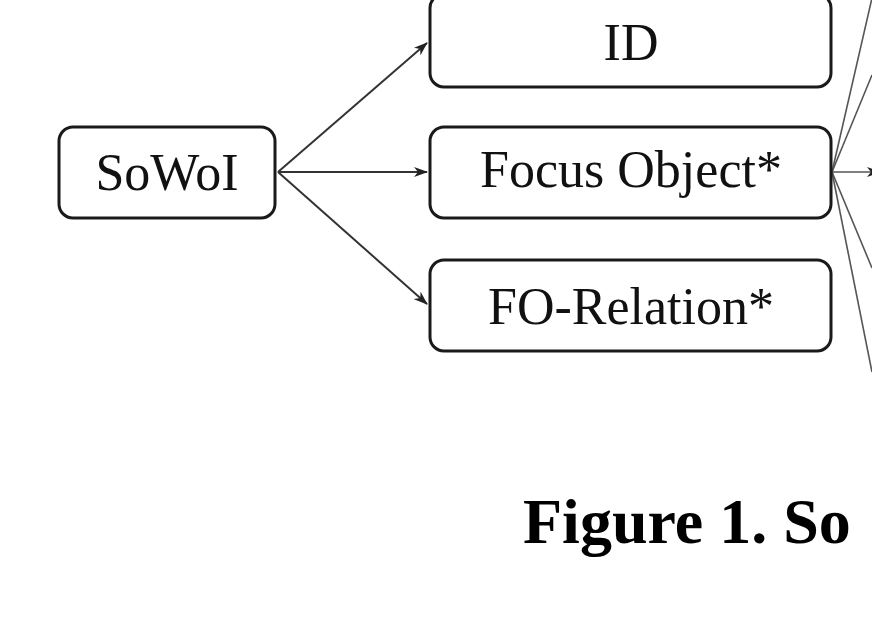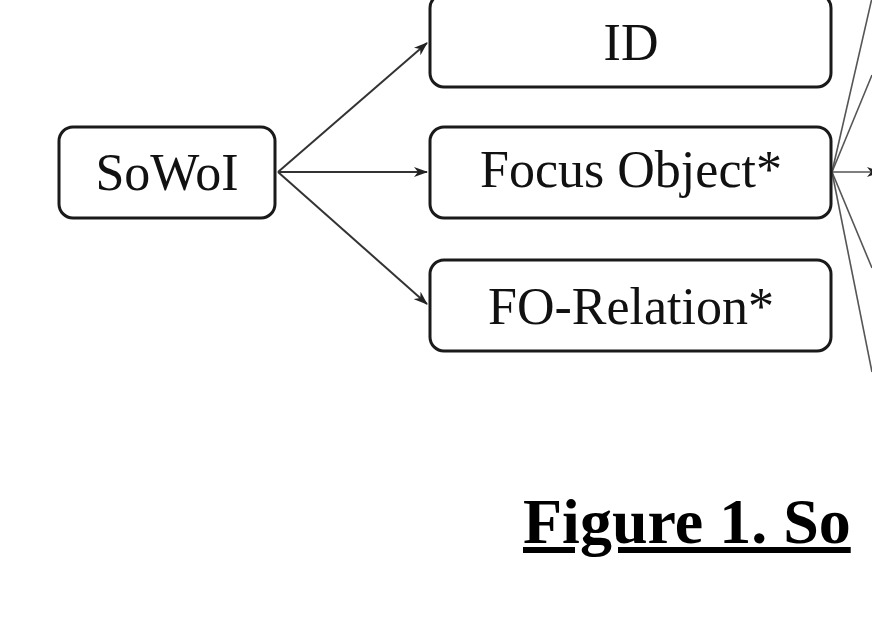--- a/index.html
+++ b/index.html
@@ -4,21 +4,21 @@
 <style>
   html, body { margin:0; padding:0; background:#ffffff; }
   body { width:872px; height:630px; position:relative; overflow:hidden; }
   svg.diagram { position:absolute; left:0; top:0; }
   .node-rect { fill:#ffffff; stroke:#1a1a1a; stroke-width:3; }
   .node-text { font-family:"Liberation Serif", "DejaVu Serif", serif; font-size:52px; fill:#111111; }
   .edge { stroke:#333333; stroke-width:2; fill:none; }
   .edge-thin { stroke:#555555; stroke-width:1.6; fill:none; }
   .caption { position:absolute; left:523px; top:490px; white-space:nowrap;
              font-family:"Liberation Serif", "DejaVu Serif", serif; font-weight:bold;
-             font-size:64px; color:#000000; line-height:1;text-decoration:underline; }
+             font-size:64px; color:#000000; line-height:1; }
 </style>
 </head>
 <body>
 
 <svg class="diagram" width="872" height="630" viewBox="0 0 872 630" xmlns="http://www.w3.org/2000/svg">
   <defs>
     <marker id="arrowhead" markerWidth="14" markerHeight="10" refX="13" refY="5" orient="auto" markerUnits="userSpaceOnUse">
       <path d="M0,0 L14,5 L0,10 L4,5 Z" fill="#222222"></path>
     </marker>
   </defs>

